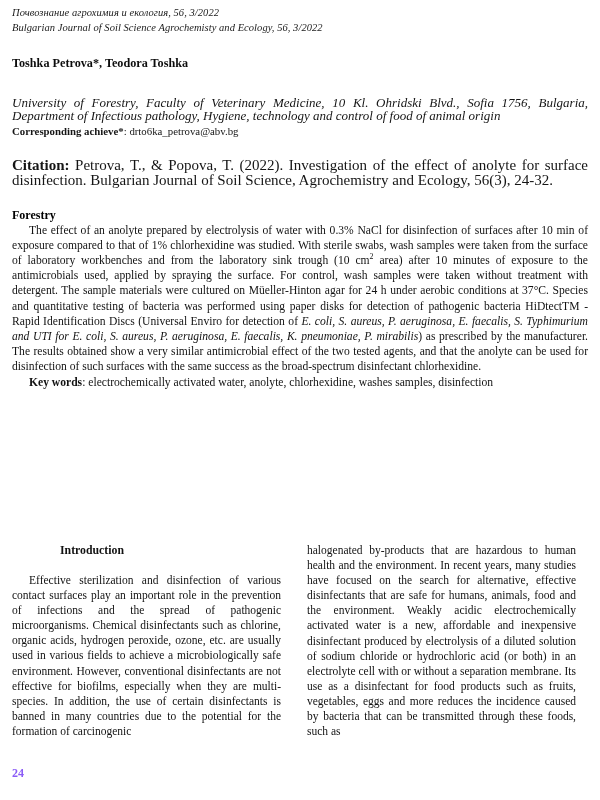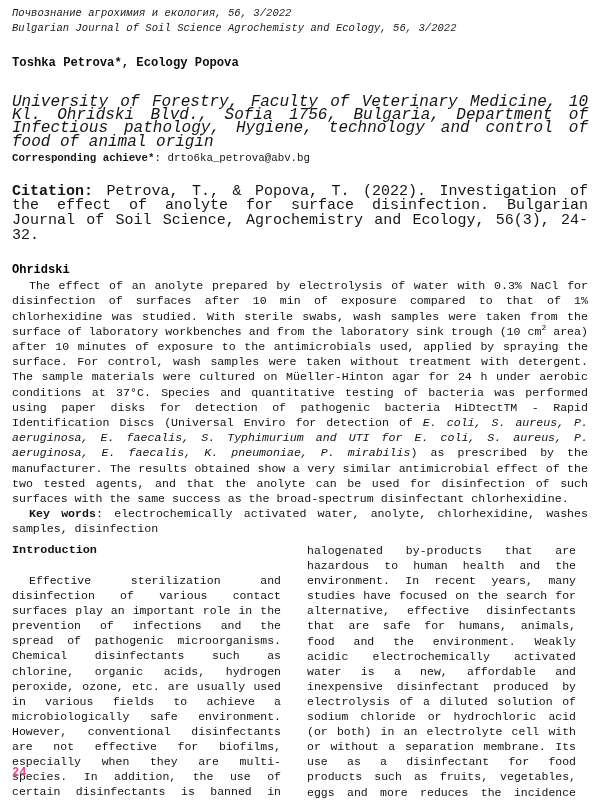--- a/index.html
+++ b/index.html
@@ -14,21 +14,20 @@
     font-family: "Liberation Serif", "DejaVu Serif", serif;
     color: #111111;
     -webkit-font-smoothing: antialiased;
   }
   .page {
     position: relative;
     width: 600px;
     height: 800px;
     box-sizing: border-box;
     padding: 6px 12px 0 12px;
-    font-family: Liberation Mono, monospace;
   }
 
   
   .runninghead {
     font-style: italic;
     font-size: 10.5px;
     line-height: 14.5px;
     letter-spacing: 0.05px;
     color: #1a1a1a;
   }
@@ -52,21 +51,21 @@
     font-size: 12.2px;
     font-weight: bold;
     line-height: 16px;
     color: #0d0d0d;
   }
 
   
   .affiliation {
     margin-top: 25px;
     font-style: italic;
-    font-size: 16px;
+    font-size: 13px;
     line-height: 13.2px;
     text-align: justify;
     color: #151515;
   }
   .corresponding {
     margin-top: 2px;
     font-size: 10.8px;
     line-height: 14px;
     color: #151515;
   }
@@ -131,63 +130,64 @@
     font-size: 11.5px;
     line-height: 15.1px;
     text-align: justify;
     color: #121212;
   }
   .col .intro-heading {
     font-size: 11.8px;
     font-weight: bold;
     line-height: 15px;
     margin-bottom: 15px;
+    margin-left: 48px;
   }
   .col p {
     margin: 0;
     text-indent: 17px;
     hyphens: none;
   }
   .col.right p { text-indent: 0; }
 
   
   .folio {
     position: absolute;
     left: 12px;
     top: 766px;
     font-size: 12px;
     font-weight: bold;
-    color: #ec4899;
+    color: #8b5cf6;
   }
 </style>
 </head>
 <body>
 
 <div class="page">
 
   <div class="runninghead">
     <span>Почвознание агрохимия и екология, 56, 3/2022</span>
     <span class="line2">Bulgarian Journal of Soil Science Agrochemisty and Ecology, 56, 3/2022</span>
   </div>
 
 
-  <div class="authors">Toshka Petrova*, Ecology Popova</div>
+  <div class="authors">Toshka Petrova*, Teodora Toshka</div>
 
   <div class="affiliation">University of Forestry, Faculty of Veterinary Medicine, 10 Kl. Ohridski Blvd., Sofia 1756, Bulgaria, Department of Infectious pathology, Hygiene, technology and control of food of animal origin</div>
 
   <div class="corresponding">
     <span class="lbl">Corresponding achieve*</span><span class="mail">: </span><span class="mail">drto6ka_petrova@abv.bg</span>
   </div>
 
   <div class="citation">
     <span class="lbl">Citation:</span>
     <span>Petrova, T., &amp; Popova, T. (2022). Investigation of the effect of anolyte for surface disinfection. Bulgarian Journal of Soil Science, Agrochemistry and Ecology, 56(3), 24-32.</span>
   </div>
 
-  <div class="sec-heading abstract-heading">Ohridski</div>
+  <div class="sec-heading abstract-heading">Forestry</div>
 
   <div class="abstract-body">
     <span>The effect of an anolyte prepared by electrolysis of water with 0.3% NaCl for disinfection of surfaces after 10 min of exposure compared to that of 1% chlorhexidine was studied. With sterile swabs, wash samples were taken from the surface of laboratory workbenches and from the laboratory sink trough (10 cm</span><sup>2</sup><span> area) after 10 minutes of exposure to the antimicrobials used, applied by spraying the surface. For control, wash samples were taken without treatment with detergent. The sample materials were cultured on Müeller-Hinton agar for 24 h under aerobic conditions at 37°C. Species and quantitative testing of bacteria was performed using paper disks for detection of pathogenic bacteria HiDtectTM - Rapid Identification Discs (Universal Enviro for detection of </span><i>E. coli, S. aureus, P. aeruginosa, E. faecalis, S. Typhimurium and UTI for E. coli, S. aureus, P. aeruginosa, E. faecalis, K. pneumoniae, P. mirabilis</i><span>) as prescribed by the manufacturer. The results obtained show a very similar antimicrobial effect of the two tested agents, and that the anolyte can be used for disinfection of such surfaces with the same success as the broad-spectrum disinfectant chlorhexidine.</span>
   </div>
 
   <div class="keywords">
     <span class="lbl">Key words</span><span>: electrochemically activated water, anolyte, chlorhexidine, washes samples, disinfection</span>
   </div>
 
   <div class="columns">

